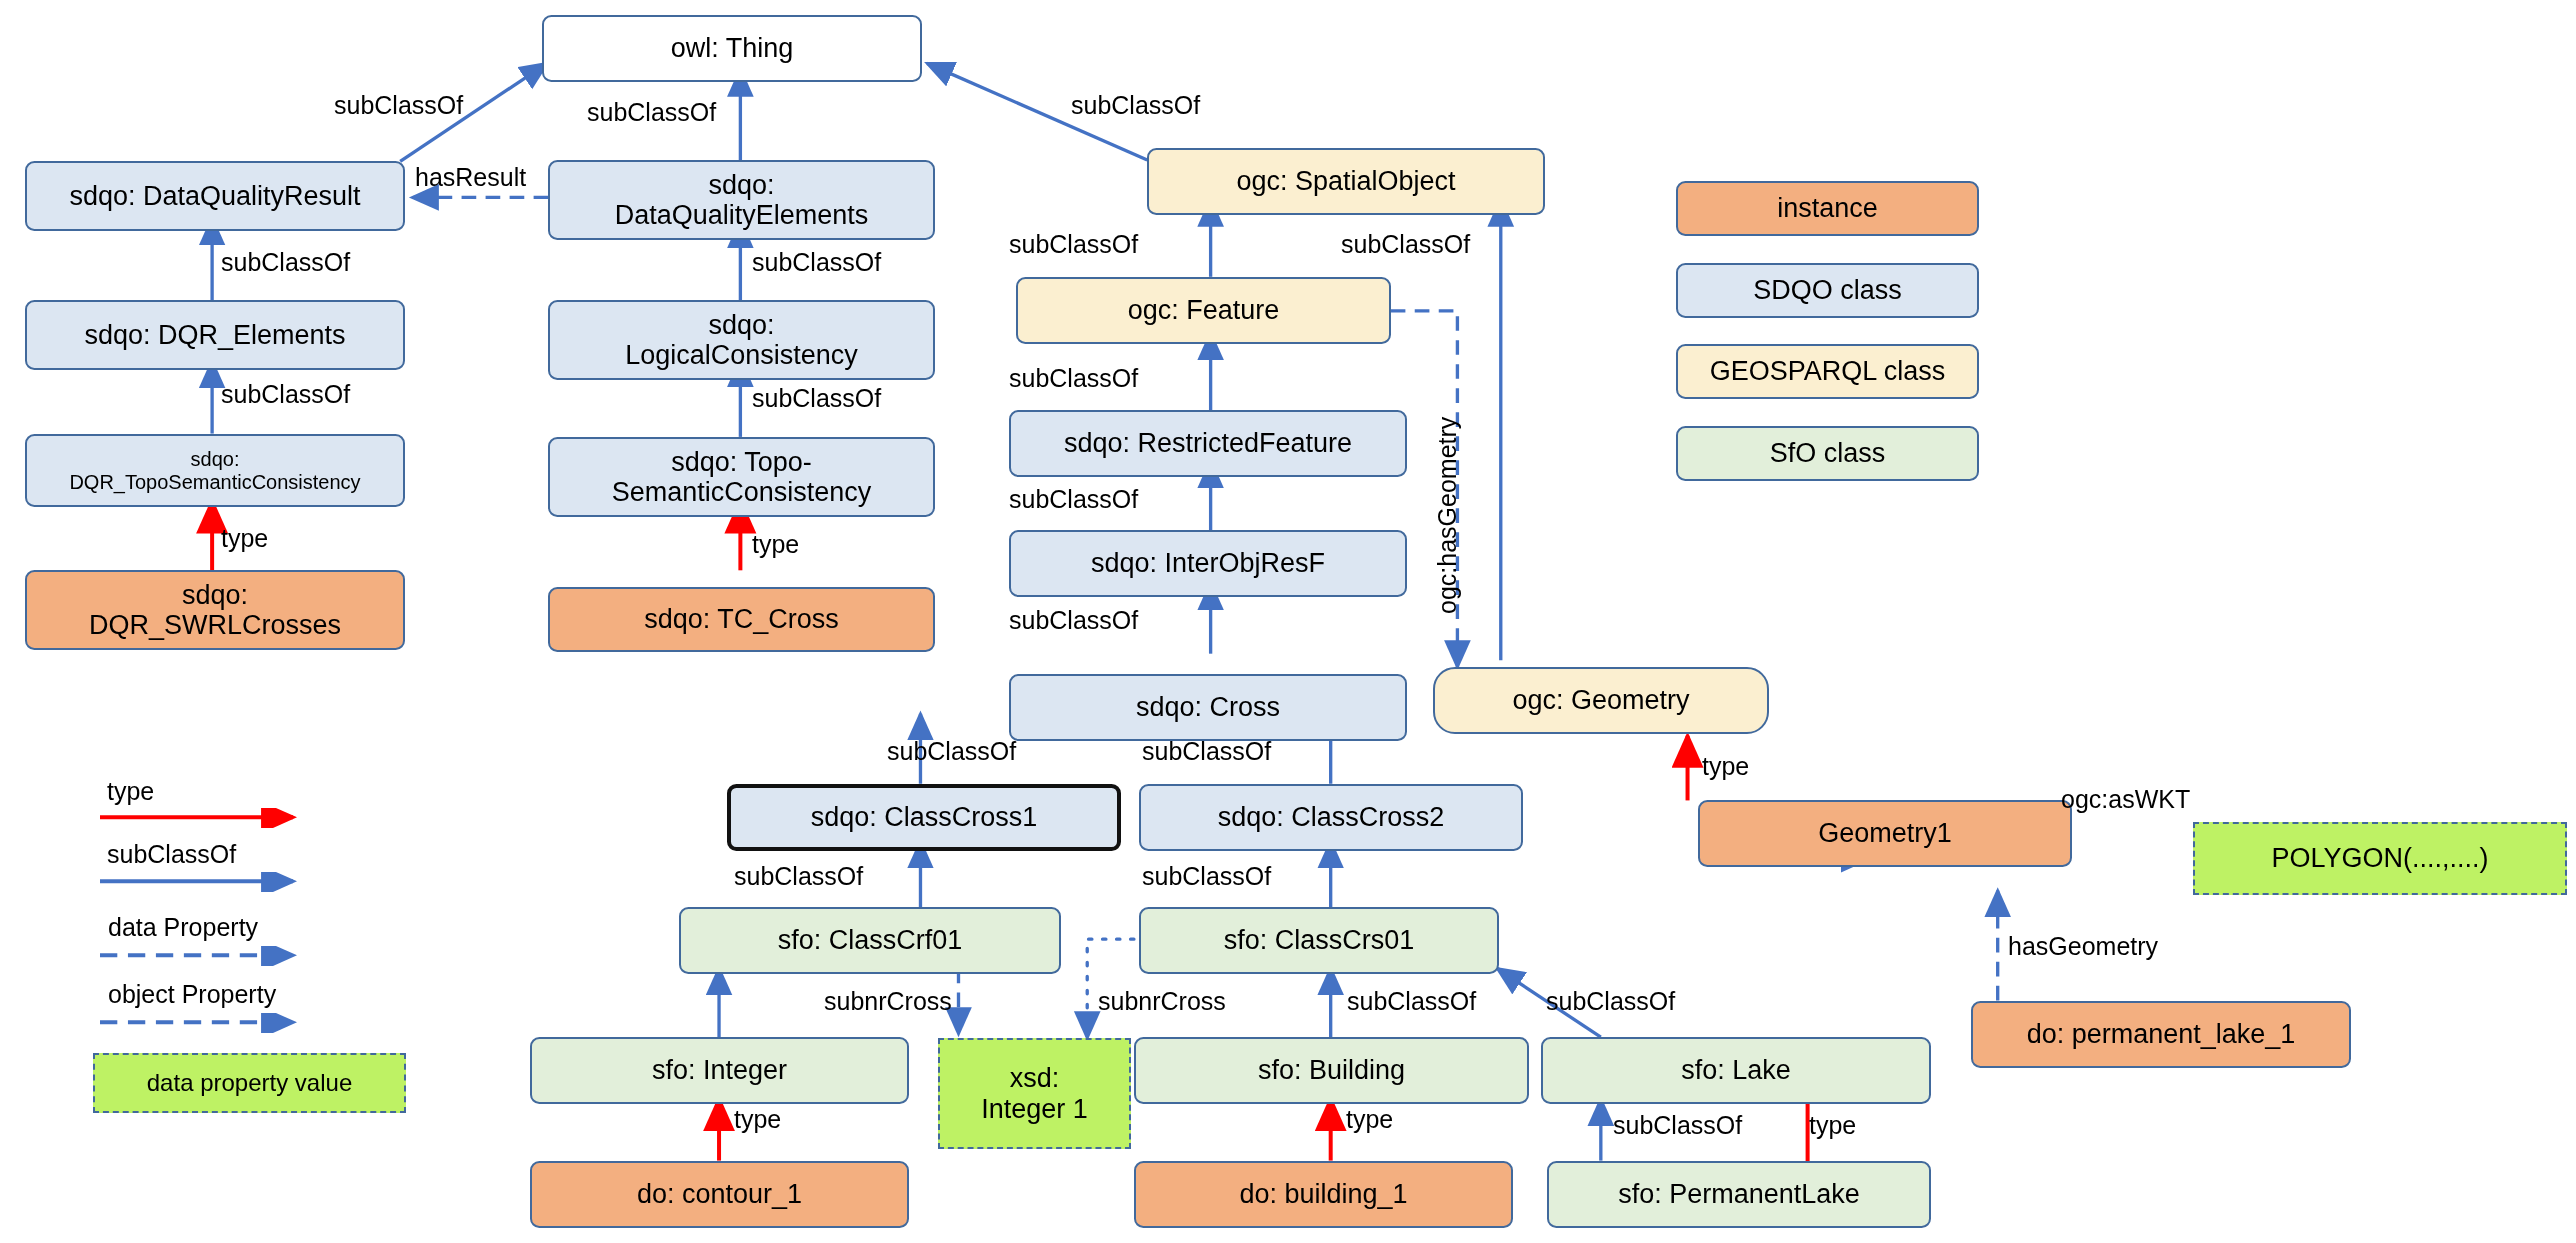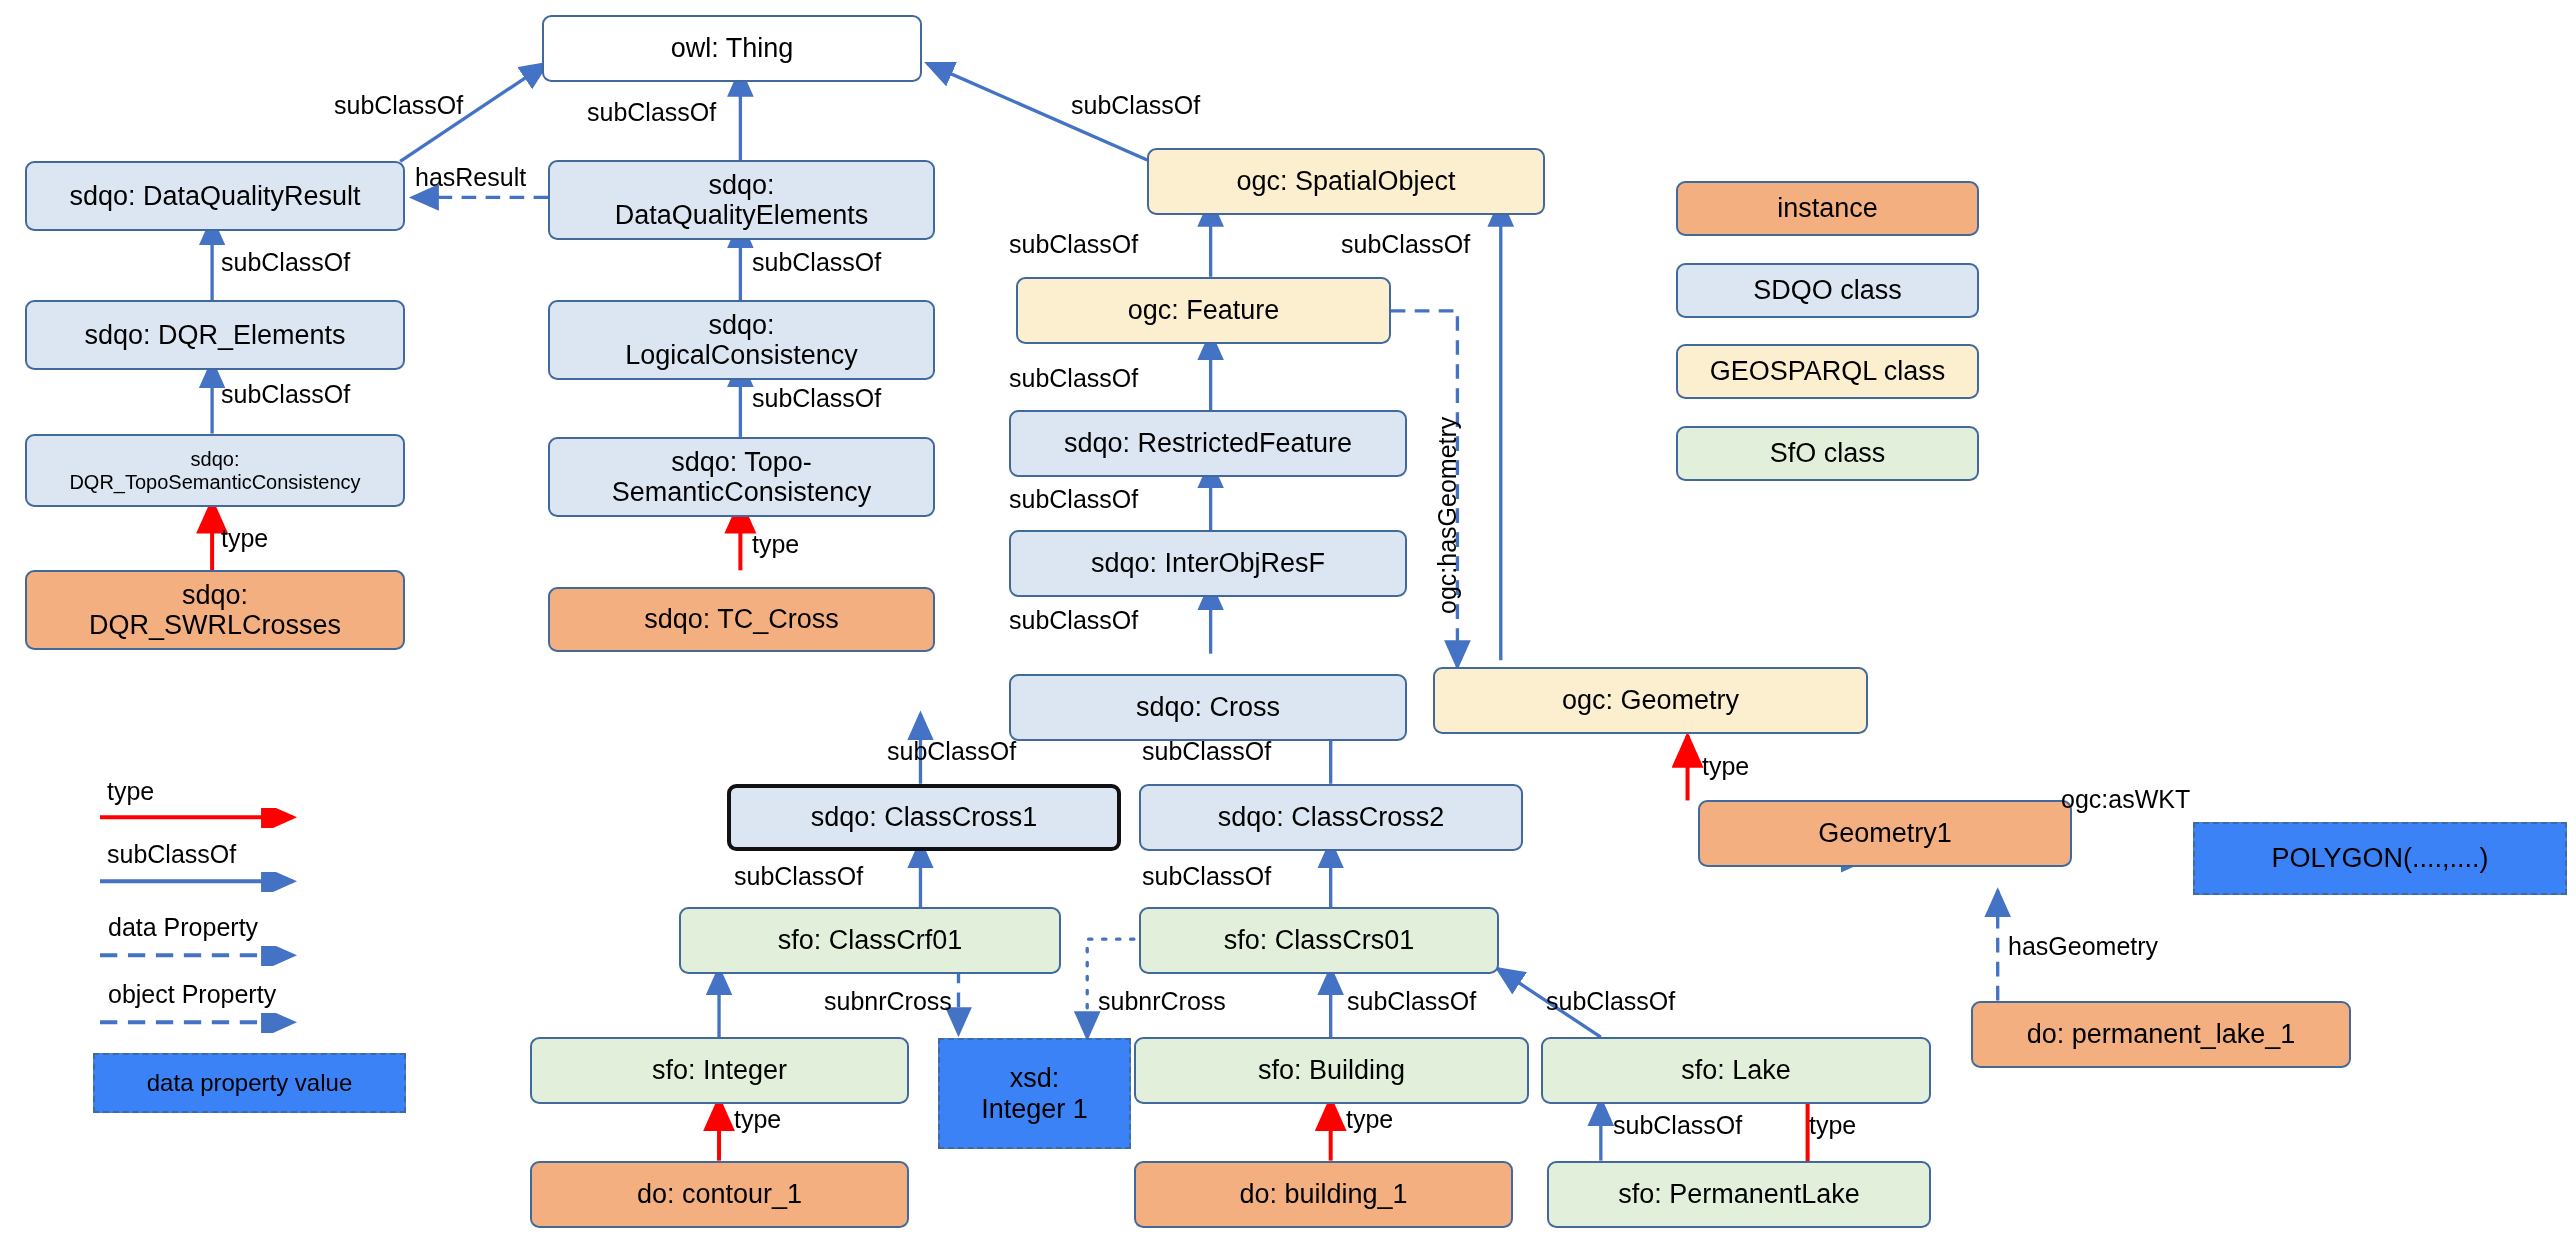--- a/index.html
+++ b/index.html
@@ -21,21 +21,21 @@
     padding:2.7px 6.7px;
     white-space:pre-line;
     z-index:5;
   }
   .n-white   {background:#ffffff;}
   .n-blue    {background:#DCE6F2;}
   .n-orange  {background:#F3AF80;}
   .n-yellow  {background:#FBEFD0;}
   .n-green   {background:#E2EFDA;}
   .n-blue-hl {background:#DCE6F2;border:4px solid #111111;}
-  .n-dashed  {background:#3b82f6;border:2.7px dashed #41699C;border-radius:0;}
+  .n-dashed  {background:#bef264;border:2.7px dashed #41699C;border-radius:0;}
   .small     {font-size:20px;}
 
   .lbl{
     position:absolute;
     font-size:25px;
     color:#000;
     white-space:nowrap;
     z-index:7;
     line-height:1;
   }
@@ -165,21 +165,21 @@
   <div class="node n-yellow" style="left:1147px;top:148px;width:398px;height:67px;">ogc: SpatialObject</div>
 
   <div class="node n-yellow" style="left:1016px;top:277px;width:375px;height:67px;">ogc: Feature</div>
 
   <div class="node n-blue" style="left:1009px;top:410px;width:398px;height:67px;">sdqo: RestrictedFeature</div>
 
   <div class="node n-blue" style="left:1009px;top:530px;width:398px;height:67px;">sdqo: InterObjResF</div>
 
   <div class="node n-blue" style="left:1009px;top:654px;width:398px;height:67px;margin-top:20px;">sdqo: Cross</div>
 
-  <div class="node n-yellow" style="left:1433px;top:667px;width:435px;height:67px;">ogc: Geometry</div>
+  <div class="node n-yellow" style="left:1433px;top:667px;width:336px;height:67px;border-radius:22px;">ogc: Geometry</div>
 
   <div class="node n-blue-hl" style="left:727px;top:784px;width:394px;height:67px;">sdqo: ClassCross1</div>
 
   <div class="node n-blue" style="left:1139px;top:784px;width:384px;height:67px;">sdqo: ClassCross2</div>
 
   <div class="node n-green" style="left:679px;top:907px;width:382px;height:67px;">sfo: ClassCrf01</div>
 
   <div class="node n-green" style="left:1139px;top:907px;width:360px;height:67px;">sfo: ClassCrs01</div>
 
   <div class="node n-green" style="left:530px;top:1037px;width:379px;height:67px;">sfo: Integer</div>

